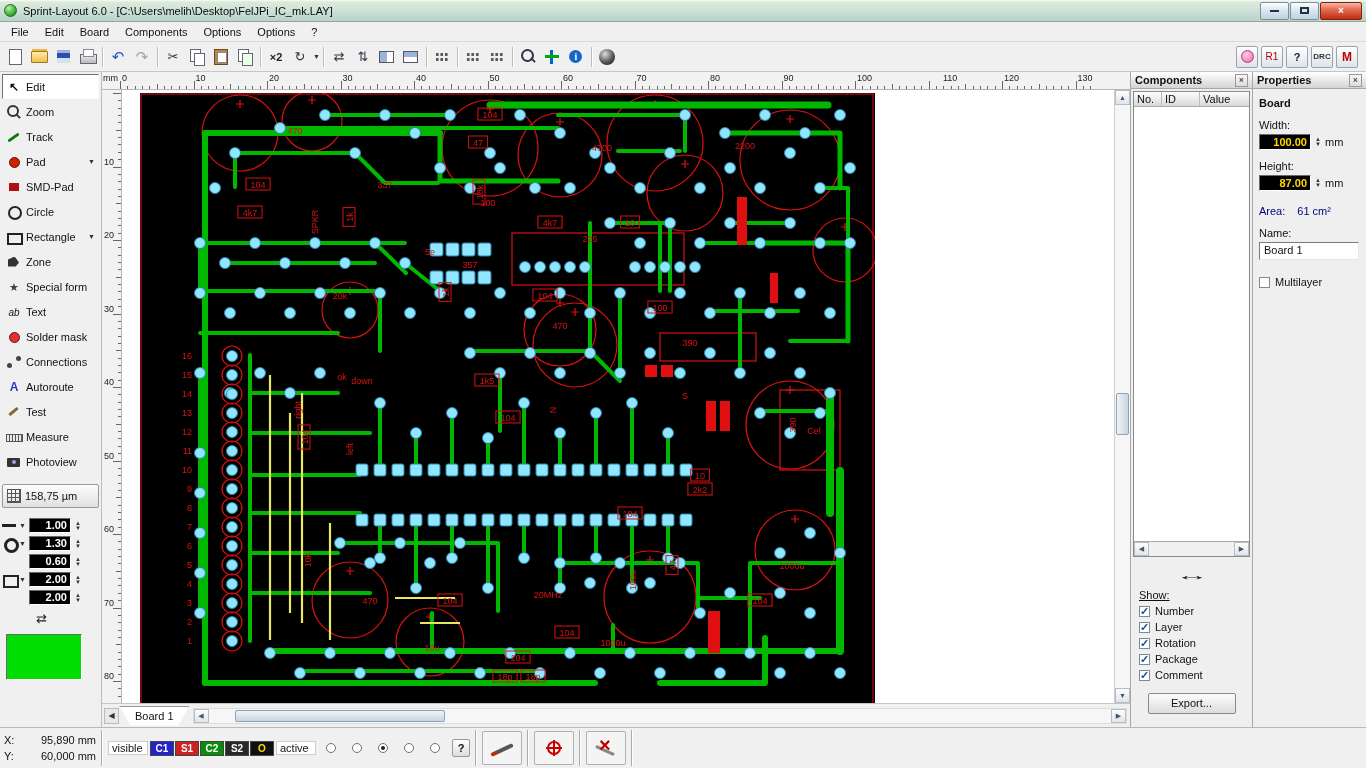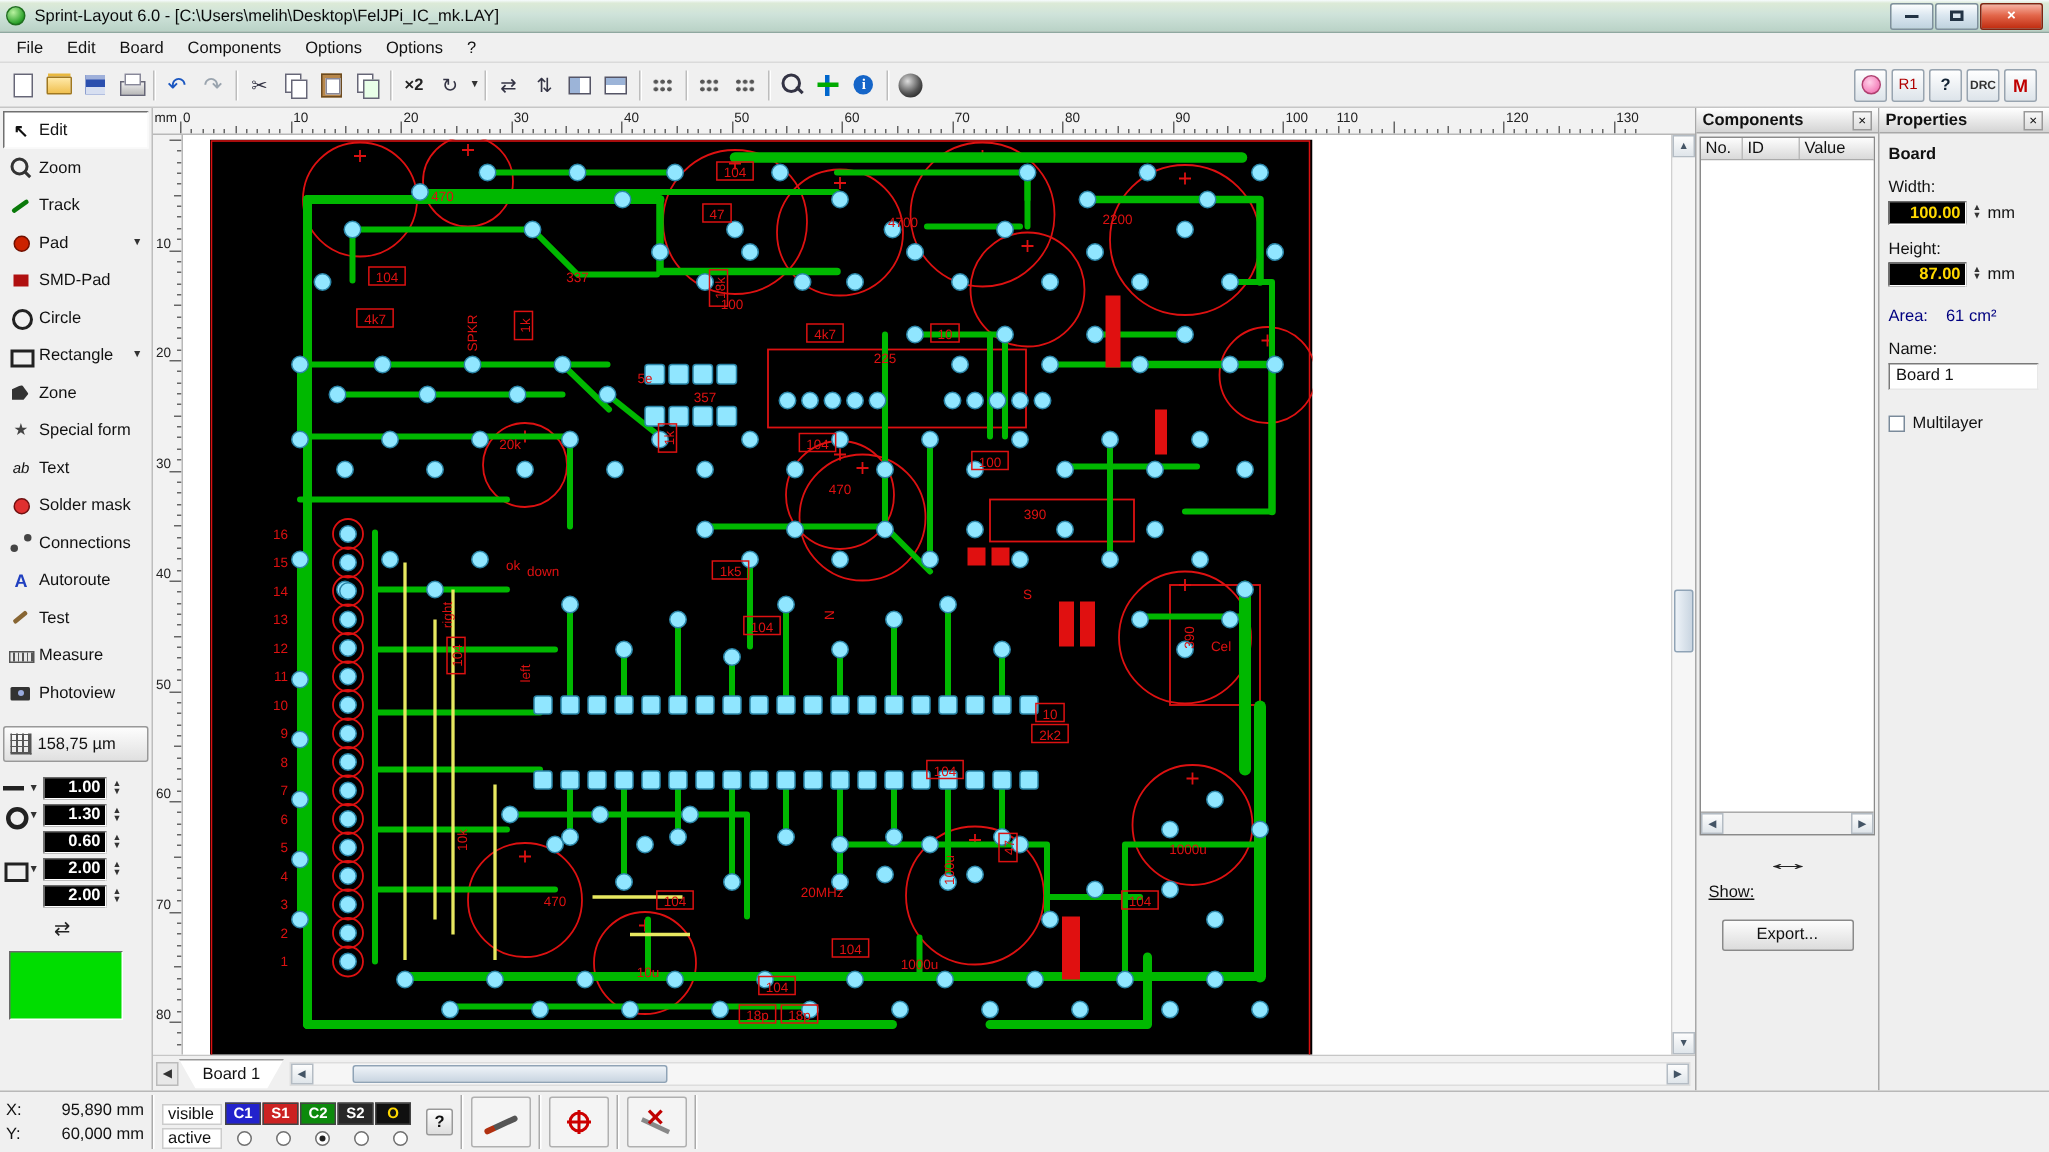--- a/index.html
+++ b/index.html
@@ -149,21 +149,21 @@
 .pfield{display:flex;align-items:center;gap:2px;margin-top:3px}
 .vbox2{width:52px;height:16px;background:#000;color:#ffd800;font-weight:bold;text-align:right;padding:0 3px;border:1px solid;border-color:#6a6a6a #fff #fff #6a6a6a;line-height:14px}
 .area{color:#000080;margin-top:14px;display:flex;gap:12px}
 .nameinput{margin-top:3px;width:100px;height:18px;background:#fff;border:1px solid;border-color:#7a7a7a #e8e8e8 #e8e8e8 #7a7a7a;padding:1px 4px}
 .mlrow{margin-top:16px;display:flex;gap:5px;align-items:center}
 
 .statusbar{height:41px;background:#f0f0f0;border-top:1px solid #b8b8b8;display:flex;align-items:stretch;padding:2px 4px;gap:5px;flex:none}
 .coords{width:92px;display:flex;flex-direction:column;justify-content:center;gap:4px;flex:none}
 .crow{display:flex;justify-content:space-between}
 .ssep{width:2px;border-left:1px solid #aaa;border-right:1px solid #fff;flex:none}
-.visact{display:flex;flex-direction:column;justify-content:flex-end;gap:2px;flex:none}
+.visact{display:flex;flex-direction:row;justify-content:flex-start;gap:2px;flex:none}
 .vrow{display:flex;align-items:center;gap:2px}
 .vlab{width:40px;background:#fff;border:1px solid #ccc;padding:0 3px;height:14px;line-height:13px}
 .lay{display:flex;gap:1px}
 .layerbtn{width:24px;height:15px;color:#fff;font-weight:bold;text-align:center;font-size:10px;border:1px solid #444;line-height:13px}
 .radcell{width:25px;display:flex;justify-content:center}
 .radio{width:10px;height:10px;border-radius:50%;background:#fff;border:1px solid #707070}
 .radio.sel::after{content:"";display:block;width:4px;height:4px;margin:2px;border-radius:50%;background:#222}
 .qbtn{width:18px;height:18px;align-self:center;border:1px solid #999;border-radius:2px;background:linear-gradient(#fff,#ddd);text-align:center;line-height:16px;font-weight:bold;flex:none}
 .sbtn{width:40px;margin:1px 0;border:1px solid #b0b0b0;border-radius:2px;background:#f4f4f4;display:flex;align-items:center;justify-content:center;position:relative;flex:none}
 .s-iron::before{content:"";position:absolute;left:7px;top:16px;width:24px;height:4px;border-radius:2px;background:linear-gradient(90deg,#b03010 0 30%,#555 30%);transform:rotate(-25deg)}
@@ -540,21 +540,21 @@
           <span class="rlab" style="left: 93.5px;">10</span>
           <span class="rlab" style="left: 167px;">20</span>
           <span class="rlab" style="left: 240.5px;">30</span>
           <span class="rlab" style="left: 314px;">40</span>
           <span class="rlab" style="left: 387.5px;">50</span>
           <span class="rlab" style="left: 461px;">60</span>
           <span class="rlab" style="left: 534.5px;">70</span>
           <span class="rlab" style="left: 608px;">80</span>
           <span class="rlab" style="left: 681.5px;">90</span>
           <span class="rlab" style="left: 755px;">100</span>
-          <span class="rlab" style="left: 789px;">110</span>
+          <span class="rlab" style="left: 841px;">110</span>
           <span class="rlab" style="left: 902px;">120</span>
           <span class="rlab" style="left: 975.5px;">130</span>
         </div>
       <div class="canvasmid">
         <div class="rulerleft" id="rleft">
             <i class="ltick l10" style="top: 3px;"></i>
             <i class="ltick l1" style="top: 10.35px;"></i>
             <i class="ltick l1" style="top: 17.7px;"></i>
             <i class="ltick l1" style="top: 25.05px;"></i>
             <i class="ltick l1" style="top: 32.4px;"></i>
@@ -1239,20 +1239,47 @@
           </div>
         <div class="tbody"></div>
         <div class="comp-hscroll">
           <span class="sarrow h">◀</span>
           <span class="htrack"></span>
           <span class="sarrow h">▶</span>
         </div>
       </div>
       <span class="dblarrow">↔</span>
       <div class="showlabel">Show:</div>
+      <div>
+
+          <div class="chkrow">
+            <span class="cb on"></span>
+            <span>Number</span>
+          </div>
+
+          <div class="chkrow">
+            <span class="cb on"></span>
+            <span>Layer</span>
+          </div>
+
+          <div class="chkrow">
+            <span class="cb on"></span>
+            <span>Rotation</span>
+          </div>
+
+          <div class="chkrow">
+            <span class="cb on"></span>
+            <span>Package</span>
+          </div>
+
+          <div class="chkrow">
+            <span class="cb on"></span>
+            <span>Comment</span>
+          </div>
+        </div>
       <div class="exportbtn">Export...</div>
     </div>
 
     <div class="ppanel">
       <div class="phead">
         <span>Properties</span>
         <span class="x">×</span>
       </div>
       <div class="pbody">
         <div class="sectitle">Board</div>

